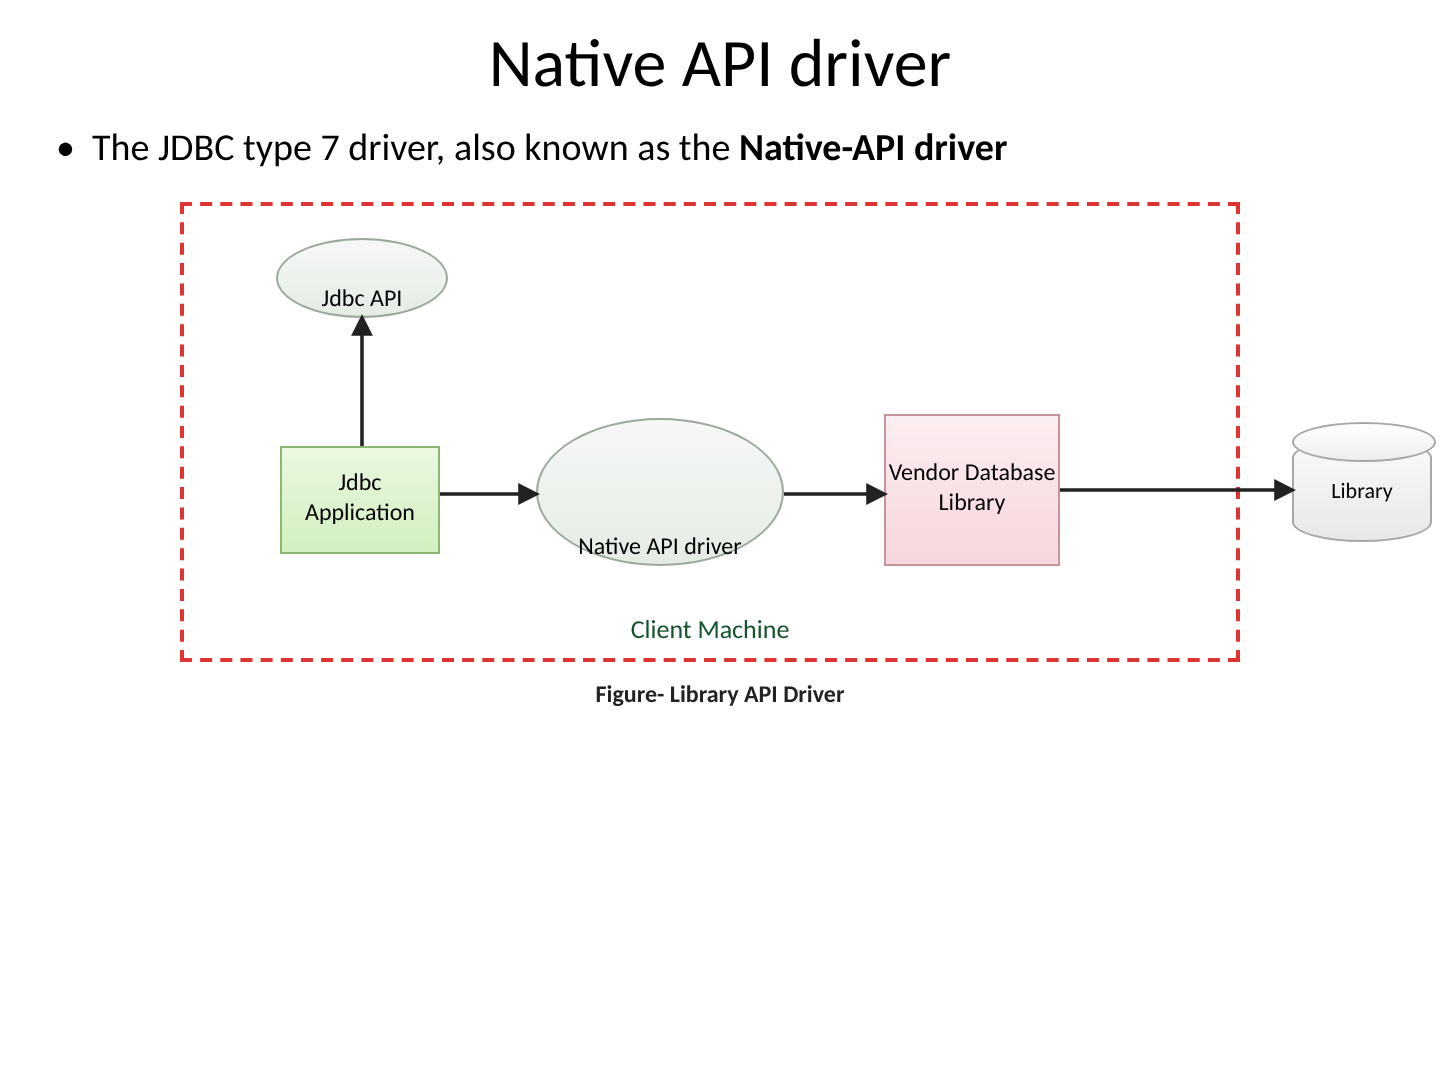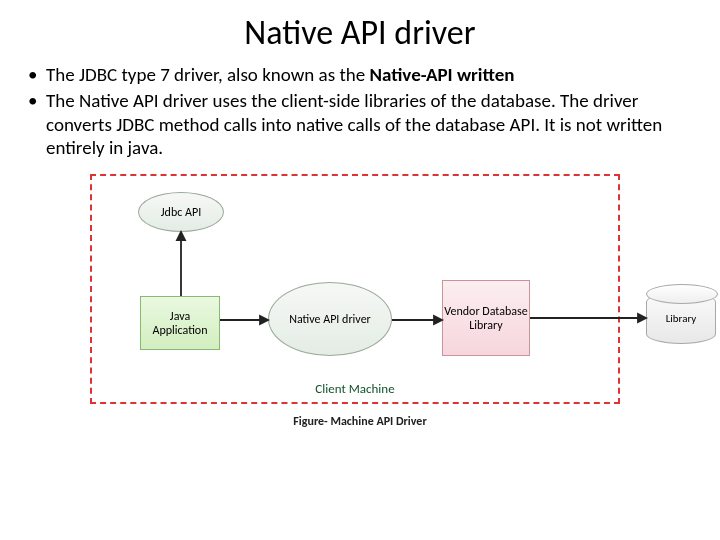--- a/index.html
+++ b/index.html
@@ -61,20 +61,21 @@
     text-align: center;
     display: flex;
     align-items: center;
     justify-content: center;
     line-height: 1.2;
   }
   .ellipse {
     border-radius: 50%;
     background: linear-gradient(#f6f8f6, #e4ece4);
     border: 1px solid #9aa99a;
+    align-items: flex-end;
   }
   .rect-green {
     background: linear-gradient(#eaf8e0, #d2efc0);
     border: 1px solid #8bb870;
   }
   .rect-pink {
     background: linear-gradient(#fceef0, #f6d6dc);
     border: 1px solid #c8939b;
   }
   
@@ -128,37 +129,34 @@
     font-weight: 600;
   }
 </style>
 </head>
 <body>
 
 <h1>Native API driver</h1>
 
 <ul class="bullets">
   <li>
-    <span>The JDBC type 7 driver, also known as the </span><span class="bold">Native-API written</span><span></span>
-  </li>
-  <li>
-    <span>The Native API driver uses the client-side libraries of the database. The driver converts JDBC method calls into native calls of the database API. It is not written entirely in java.</span>
+    <span>The JDBC type 7 driver, also known as the </span><span class="bold">Native-API driver</span><span></span>
   </li>
 </ul>
 
 <div class="diagram-wrap">
 
   <div class="client-box">
 
     <div class="node ellipse jdbc-api">
       <span>Jdbc API</span>
     </div>
 
     <div class="node rect-green java-app">
-      <span>Java Application</span>
+      <span>Jdbc Application</span>
     </div>
 
     <div class="node ellipse native-api">
       <span>Native API driver</span>
     </div>
 
     <div class="node rect-pink vendor-lib">
       <span>Vendor Database Library</span>
     </div>
 
@@ -183,14 +181,14 @@
   <div class="database-wrap">
     <div class="cyl"></div>
     <div class="db-label">Library</div>
   </div>
 
   <svg class="arrow" style="left:450px; top:136px; width:116px; height:20px;">
     <line class="arrow-line" x1="0" y1="8" x2="108" y2="8"></line>
     <polygon class="arrow-line" points="116,8 108,4 108,12"></polygon>
   </svg>
 
-  <div class="figure-caption">Figure- Machine API Driver</div>
+  <div class="figure-caption">Figure- Library API Driver</div>
 </div>
 
 </body></html>

